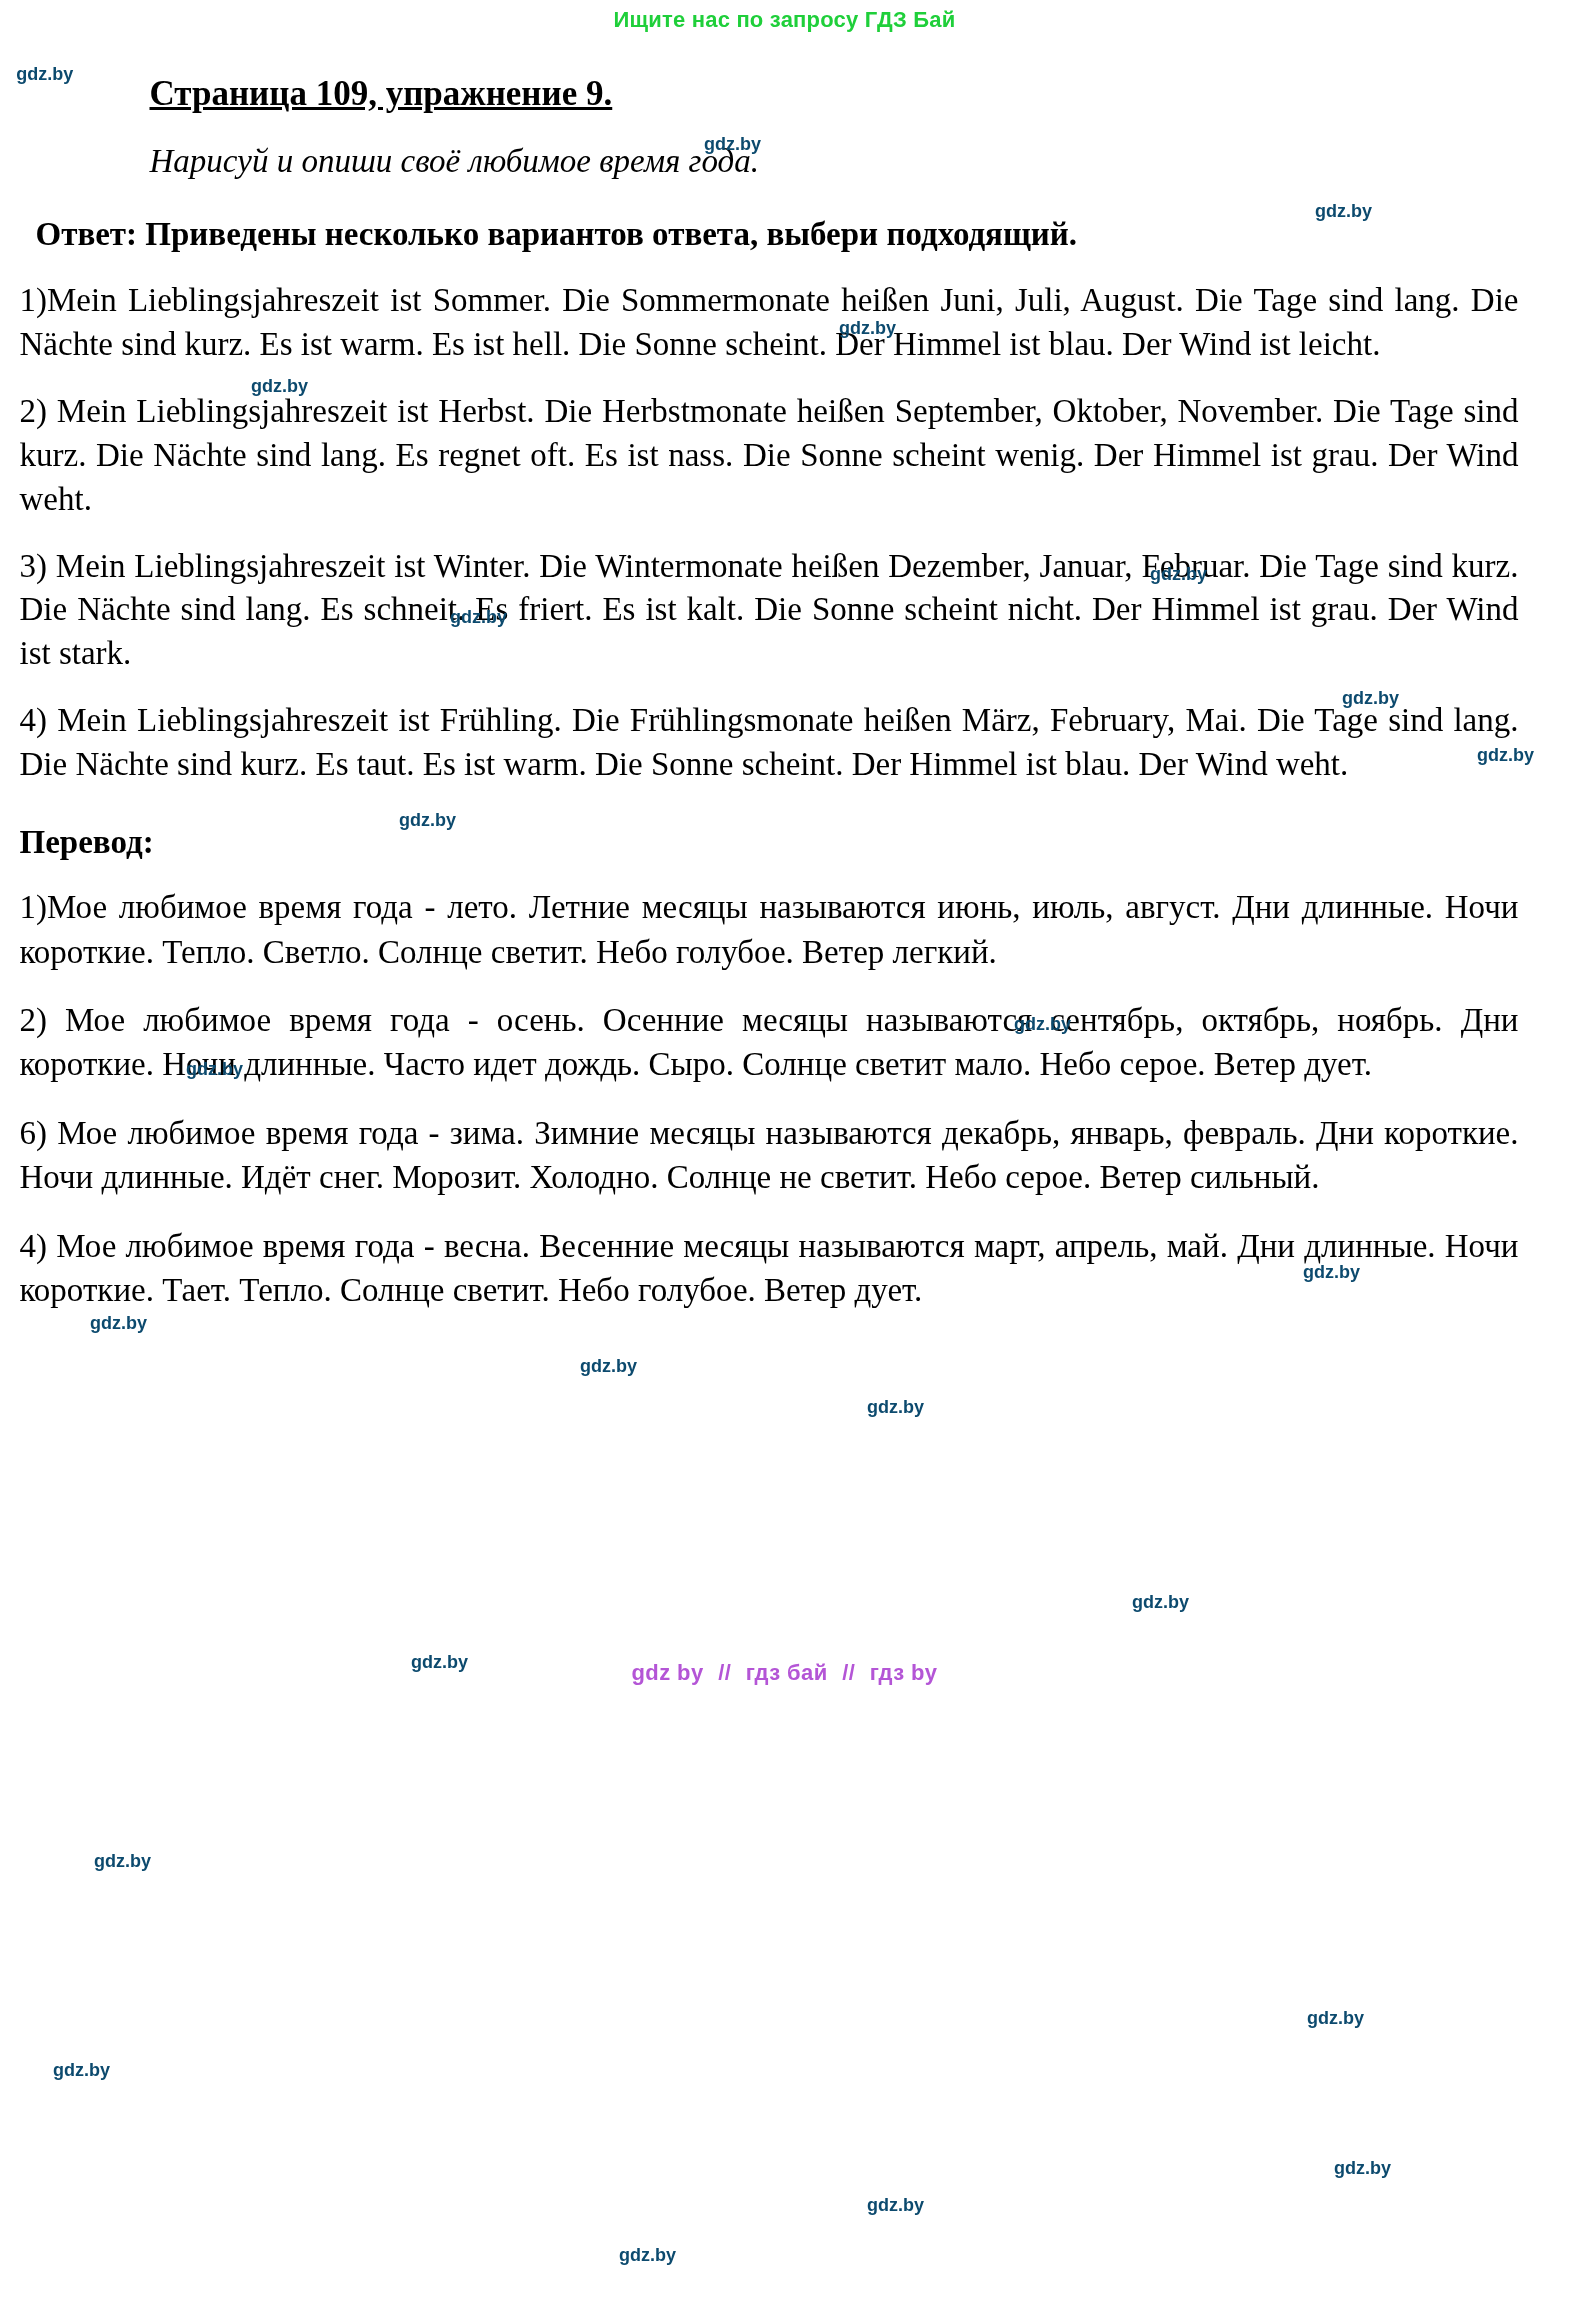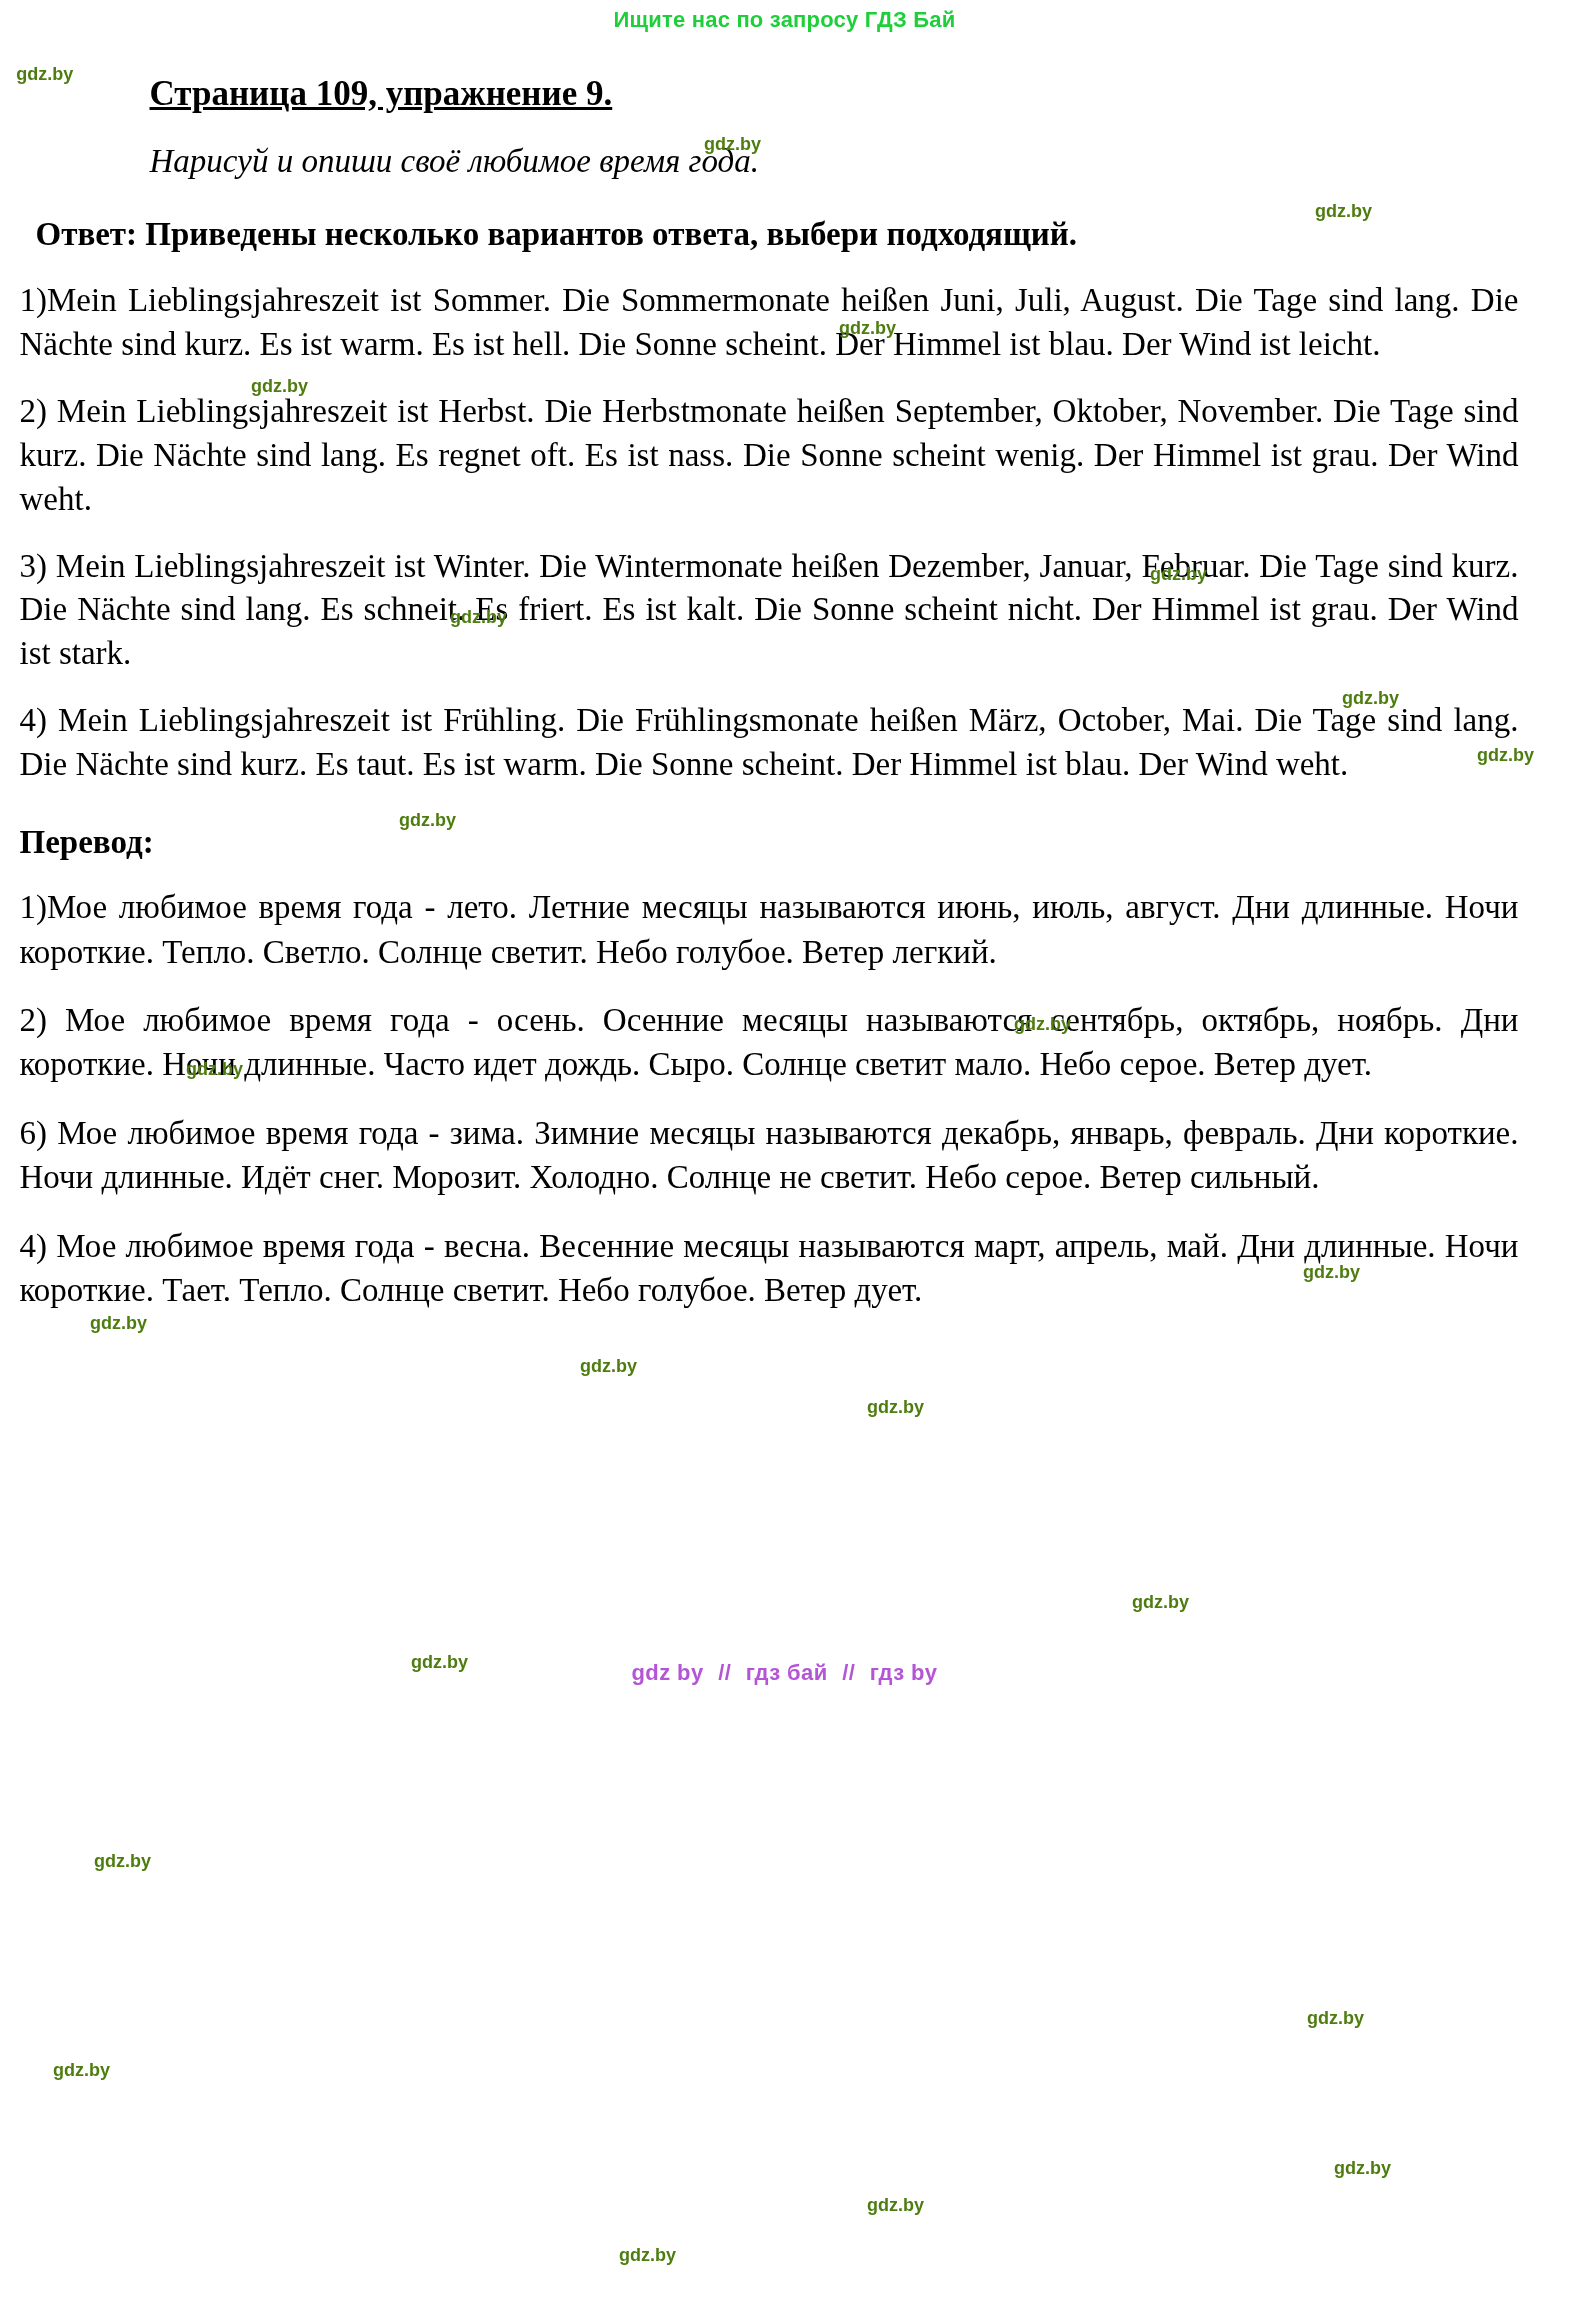--- a/index.html
+++ b/index.html
@@ -84,21 +84,21 @@
     margin: 24.4px 0 0 0;
     text-align: justify;
     text-align-last: left;
     width: 1499px;
   }
   .wm {
     position: absolute;
     font-family: "Liberation Sans", sans-serif;
     font-weight: bold;
     font-size: 18px;
-    color: #4d7c0f;
+    color: #0c4a6e;
     white-space: nowrap;
     pointer-events: none;
   }
   .bottom-bar {
     position: absolute;
     left: 0;
     bottom: 9.8px;
     width: 1569px;
     text-align: center;
     font-family: "Liberation Sans", sans-serif;
@@ -120,21 +120,21 @@
 
     <h1 class="title">Страница 109, упражнение 9.</h1>
 
     <div class="subtitle">Нарисуй и опиши своё любимое время года.</div>
 
     <div class="answer-line">Ответ: Приведены несколько вариантов ответа, выбери подходящий.</div>
 
     <div class="para">1)Mein Lieblingsjahreszeit ist Sommer. Die Sommermonate heißen Juni, Juli, August. Die Tage sind lang. Die Nächte sind kurz. Es ist warm. Es ist hell. Die Sonne scheint. Der Himmel ist blau. Der Wind ist leicht.</div>
     <div class="para">2) Mein Lieblingsjahreszeit ist Herbst. Die Herbstmonate heißen September, Oktober, November. Die Tage sind kurz. Die Nächte sind lang. Es regnet oft. Es ist nass. Die Sonne scheint wenig. Der Himmel ist grau. Der Wind weht.</div>
     <div class="para just-all">3) Mein Lieblingsjahreszeit ist Winter. Die Wintermonate heißen Dezember, Januar, Februar. Die Tage sind kurz. Die Nächte sind lang. Es schneit. Es friert. Es ist kalt. Die Sonne scheint nicht. Der Himmel ist grau. Der Wind ist stark.</div>
-    <div class="para just-all">4) Mein Lieblingsjahreszeit ist Frühling. Die Frühlingsmonate heißen März, October, Mai. Die Tage sind lang. Die Nächte sind kurz. Es taut. Es ist warm. Die Sonne scheint. Der Himmel ist blau. Der Wind weht.</div>
+    <div class="para just-all">4) Mein Lieblingsjahreszeit ist Frühling. Die Frühlingsmonate heißen März, February, Mai. Die Tage sind lang. Die Nächte sind kurz. Es taut. Es ist warm. Die Sonne scheint. Der Himmel ist blau. Der Wind weht.</div>
 
     <div class="perevod">Перевод:</div>
 
     <div class="para-ru just-all">1)Мое любимое время года - лето. Летние месяцы называются июнь, июль, август. Дни длинные. Ночи короткие. Тепло. Светло. Солнце светит. Небо голубое. Ветер легкий.</div>
     <div class="para-ru just-all">2) Мое любимое время года - осень. Осенние месяцы называются сентябрь, октябрь, ноябрь. Дни короткие. Ночи длинные. Часто идет дождь. Сыро. Солнце светит мало. Небо серое. Ветер дует.</div>
     <div class="para-ru just-all">6) Мое любимое время года - зима. Зимние месяцы называются декабрь, январь, февраль. Дни короткие. Ночи длинные. Идёт снег. Морозит. Холодно. Солнце не светит. Небо серое. Ветер сильный.</div>
     <div class="para-ru just-all">4) Мое любимое время года - весна. Весенние месяцы называются март, апрель, май. Дни длинные. Ночи короткие. Тает. Тепло. Солнце светит. Небо голубое. Ветер дует.</div>
 
   </div>
 

